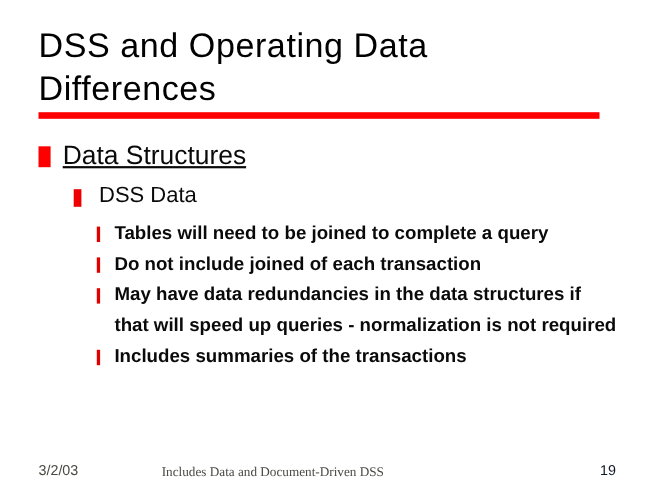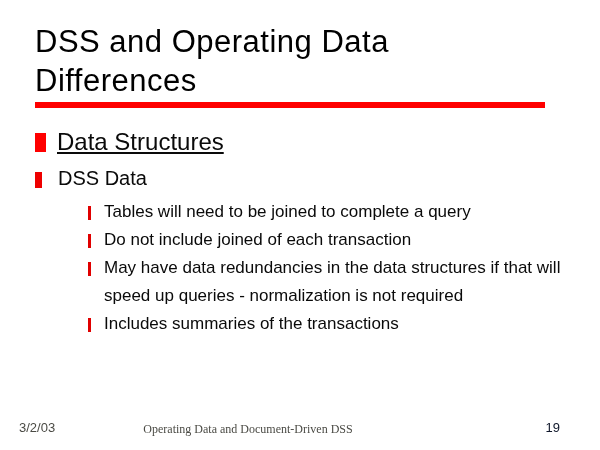--- a/index.html
+++ b/index.html
@@ -56,20 +56,21 @@
   .l1-text {
     margin-left: 11px;
     font-size: 24px;
     line-height: 28px;
     color: #0a0a0a;
     text-decoration: underline;
   }
   .l2-item {
     display: flex;
     align-items: center;
+    margin-left: 32px;
     margin-top: 10px;
   }
   .l2-bullet {
     flex: 0 0 auto;
     width: 7px;
     height: 16px;
     margin-top: 4px;
     background: #ee0000;
   }
   .l2-text {
@@ -94,24 +95,25 @@
     height: 14px;
     margin-top: 8px;
     background: #e00000;
   }
   .l3-text {
     margin-left: 13px;
     width: 460px;
     font-size: 17px;
     line-height: 28px;
     color: #0a0a0a;
+    font-weight: bold;
   }
   .footer-date {
     position: absolute;
-    left: 19px;
+    left: 35px;
     top: 420px;
     font-size: 13px;
     color: #4a4a44;
   }
   .footer-center {
     position: absolute;
     left: 248px;
     top: 422px;
     transform: translateX(-50%);
     white-space: nowrap;
@@ -165,17 +167,17 @@
       <li class="l3-item">
         <span class="l3-bullet"></span>
         <span class="l3-text">Includes summaries of the transactions</span>
       </li>
     </ul>
 
   </div>
 
   <div class="footer-date">3/2/03</div>
 
-  <div class="footer-center">Operating Data and Document-Driven DSS</div>
+  <div class="footer-center">Includes Data and Document-Driven DSS</div>
 
   <div class="footer-page">19</div>
 
 </div>
 
 </body></html>

